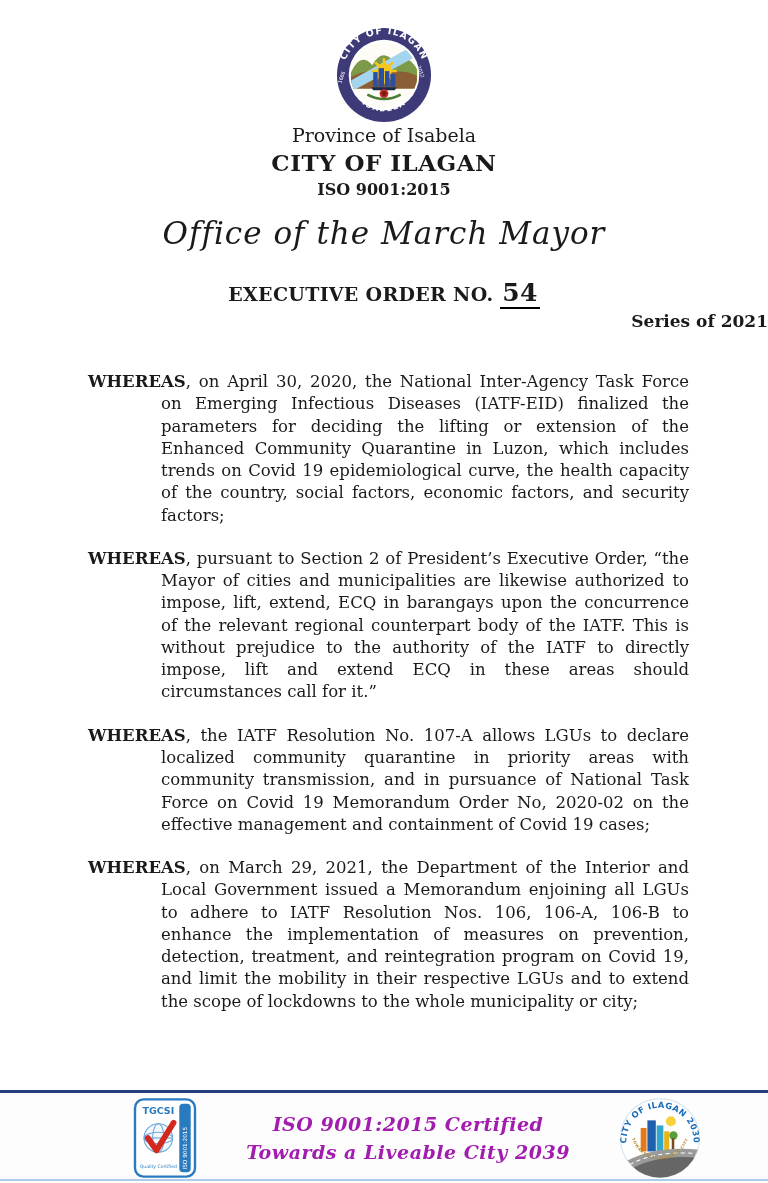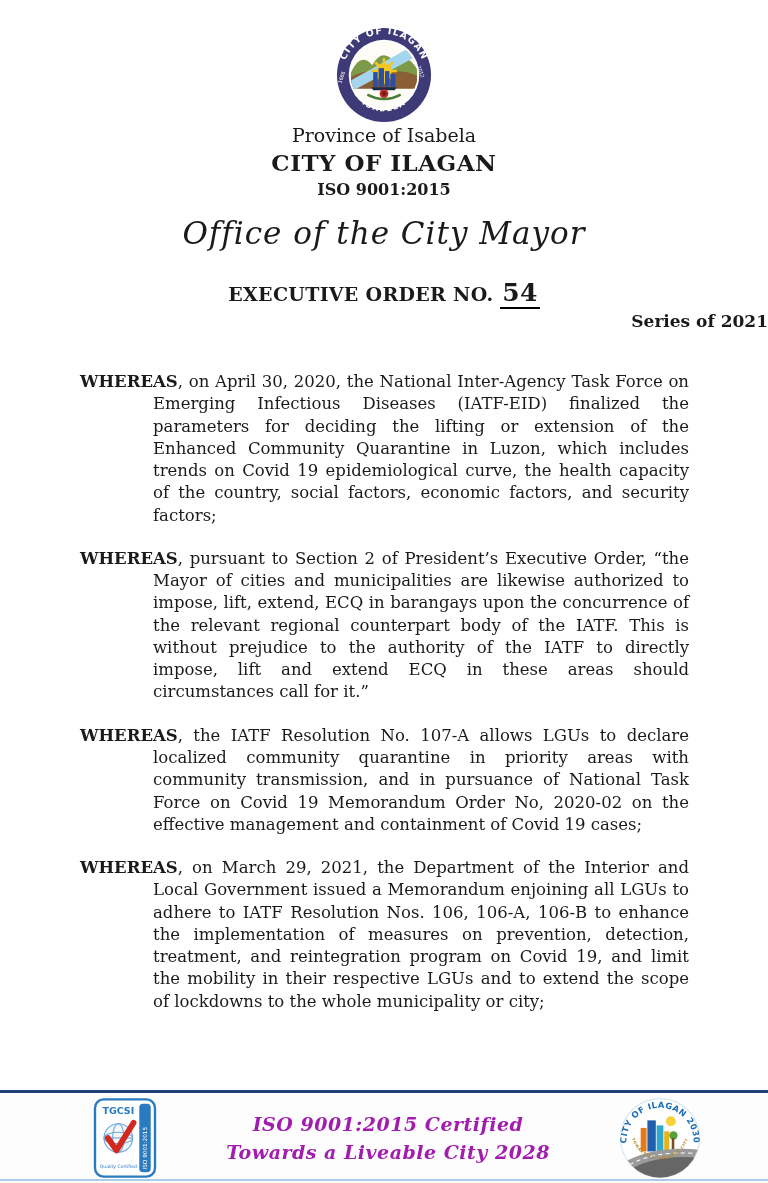--- a/index.html
+++ b/index.html
@@ -25,29 +25,29 @@
 
   .doc-body { padding:19px 79px 0 80px; }
   .eo-title {
     font-weight:bold; font-size:16.5px; line-height:1.36;
     text-align:justify; letter-spacing:0.2px;
   }
   .clause {
     margin-top:21px;
     font-size:16.5px; line-height:1.35;
     text-align:justify;
-    padding-left:73px; text-indent:-73px;
+    padding-left:73px; text-indent:-73px;margin-left:8px;
   }
   .clause .lead { font-weight:bold; }
 
   .doc-footer {
     position:absolute; left:0; right:0; bottom:0; height:90px;
     border-top:3px solid #24407c;
     background:#fdfdfd;
-    display:flex; align-items:center;
+    display:flex; align-items:center;padding-left:40px;
   }
   .doc-footer::after {
     content:""; position:absolute; left:0; right:0; bottom:2px; height:2px;
     background:#aecbe8;
   }
   .f-left  { margin-left:92px; line-height:0; }
   .f-center{ flex:1; text-align:center; }
   .f-right { margin-right:66px; line-height:0; }
   .f-text {
     color:#a21caf; font-style:italic; font-weight:bold;
@@ -108,21 +108,21 @@
           <textPath href="#arcBot" startOffset="50%" text-anchor="middle">ISABELA</textPath>
         </text>
         <text font-size="5" fill="#ffffff" font-family="DejaVu Sans, sans-serif" transform="translate(6.5,59) rotate(-72)">1686</text>
         <text font-size="5" fill="#ffffff" font-family="DejaVu Sans, sans-serif" transform="translate(84,41) rotate(72)">2012</text>
       </svg>
     </div>
 
     <div class="h-province">Province of Isabela</div>
     <div class="h-city">CITY OF ILAGAN</div>
     <div class="h-iso">ISO 9001:2015</div>
-    <div class="h-office">Office of the City Mayor</div>
+    <div class="h-office">Office of the March Mayor</div>
     <div class="h-order">
       <span>EXECUTIVE ORDER NO.</span>
       <span class="num">54</span>
     </div>
     <div class="h-series">Series of 2021</div>
   </div>
 
   <div class="doc-body">
 
     <p class="clause">
@@ -153,21 +153,21 @@
           <ellipse cx="26" cy="42" rx="6" ry="15"></ellipse>
           <line x1="11" y1="42" x2="41" y2="42"></line>
         </g>
         <path d="M15,42 L24,55 L42,26" stroke="#d3281e" stroke-width="6" fill="none" stroke-linecap="round" stroke-linejoin="round"></path>
         <text x="26" y="73" font-size="4.8" fill="#2a7ac0" text-anchor="middle" font-family="DejaVu Sans, sans-serif">Quality Certified</text>
       </svg>
     </div>
 
     <div class="f-center">
       <div class="f-text">ISO 9001:2015 Certified</div>
-      <div class="f-text">Towards a Liveable City 2028</div>
+      <div class="f-text">Towards a Liveable City 2039</div>
     </div>
 
     <div class="f-right">
       <svg width="84" height="84" viewBox="0 0 100 100">
         <defs>
           <clipPath id="c30">
               <circle cx="50" cy="50" r="47"></circle>
             </clipPath>
           <path id="arcT2" d="M 10,54 A 40,40 0 0 1 90,54" fill="none"></path>
           <path id="arcB2" d="M 17,52 A 35,35 0 0 0 83,52" fill="none"></path>

